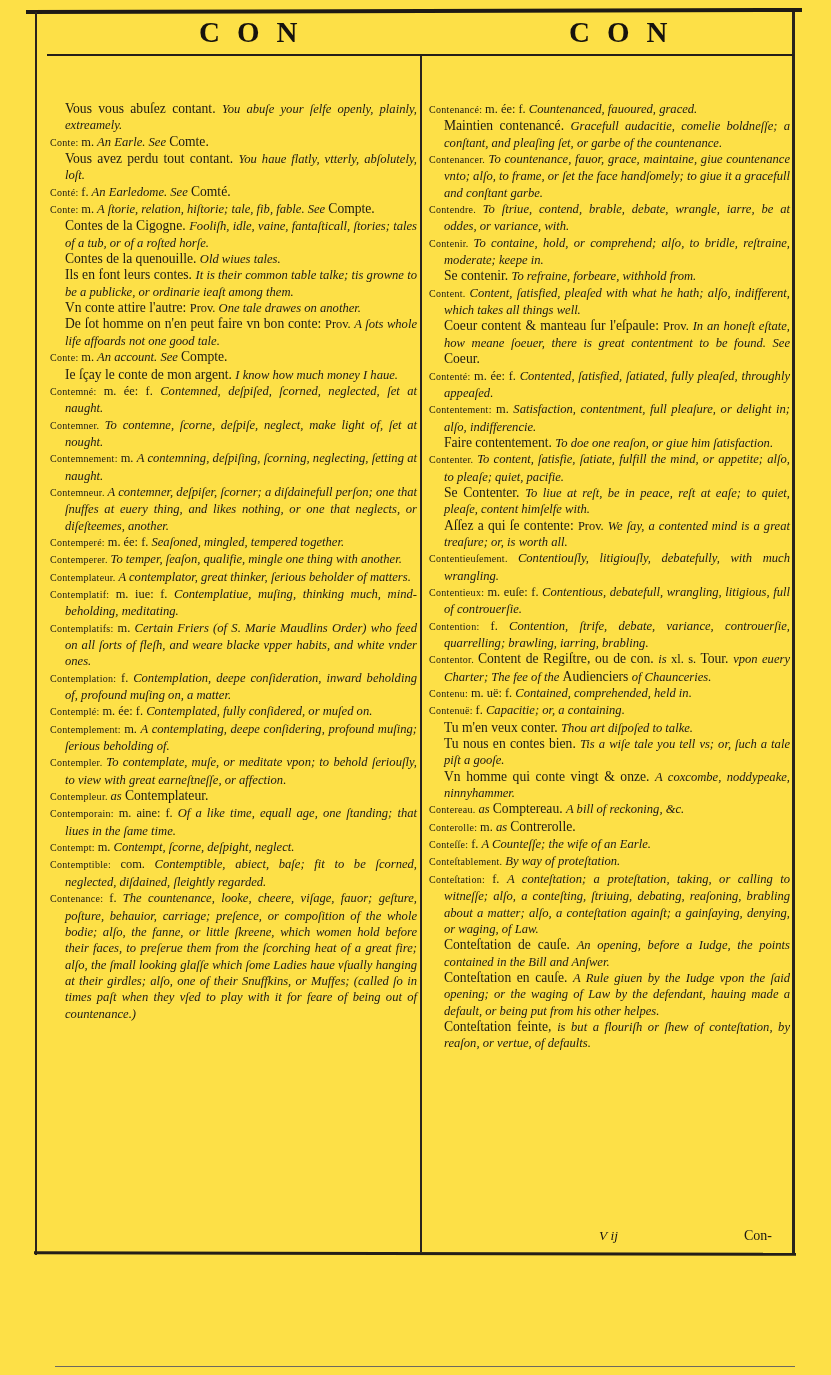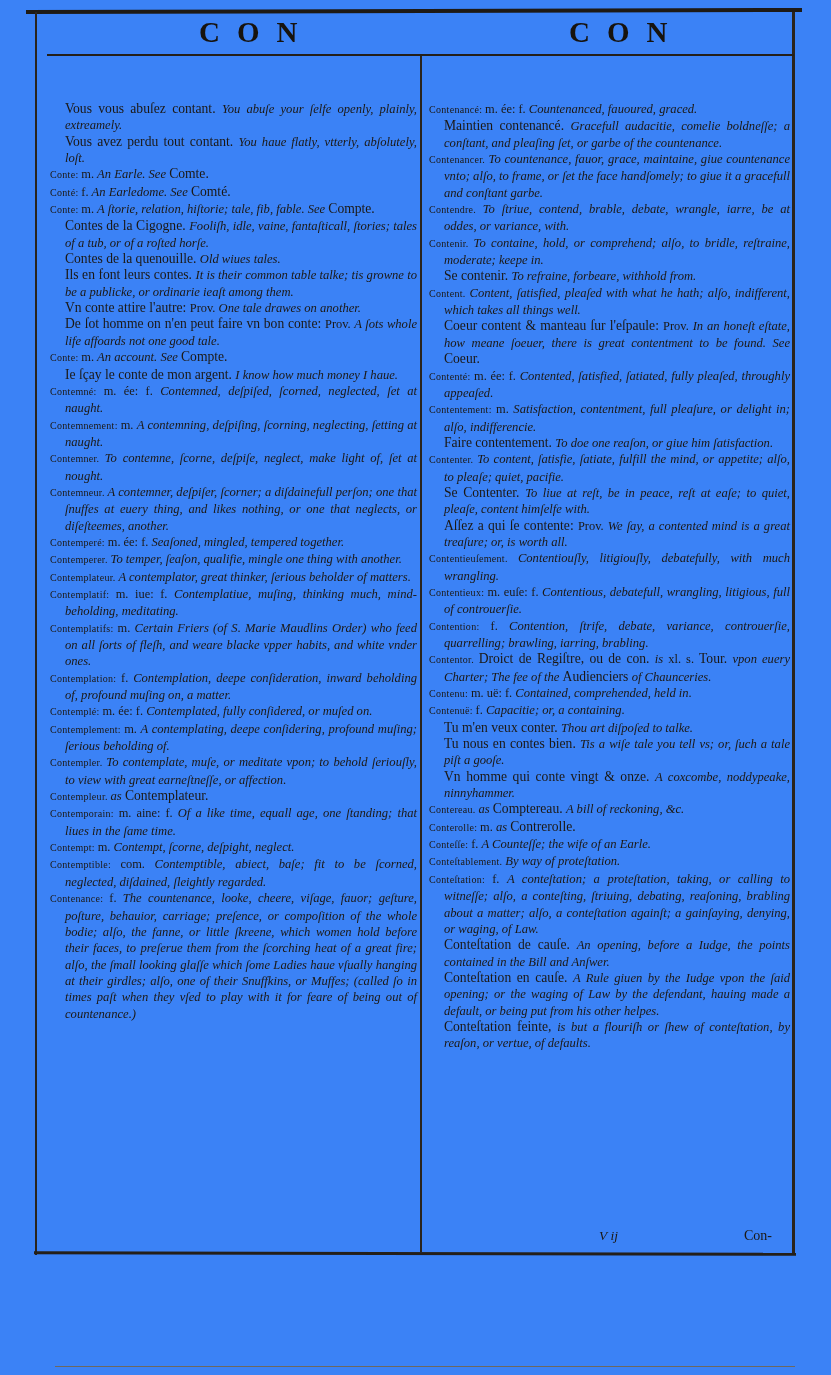--- a/index.html
+++ b/index.html
@@ -4,21 +4,21 @@
 <style>
   html,body{margin:0;padding:0;}
   body{
     width:831px;height:1375px;
     background:#efeeea;
     font-family:"Liberation Serif","DejaVu Serif",serif;
     color:#1c1813;
     position:relative;
     overflow:hidden;
   }
-  .sheet{position:absolute;inset:0;background:#3b82f6;}
+  .sheet{position:absolute;inset:0;background:#fde047;}
   
   .rule-top{position:absolute;left:26px;top:9px;width:776px;height:4px;background:#1e1a15;transform:rotate(-0.15deg);}
   .rule-head{position:absolute;left:47px;top:54px;width:747px;height:2px;background:#241f19;}
   .rule-bottom{position:absolute;left:34px;top:1252px;width:762px;height:3px;background:#241f19;transform:rotate(0.12deg);}
   .rule-foot{position:absolute;left:55px;top:1366px;width:740px;height:1px;background:#6d685f;}
   .border-left{position:absolute;left:35px;top:12px;width:2px;height:1243px;background:#2a241d;}
   .border-right{position:absolute;left:792px;top:12px;width:3px;height:1243px;background:#2a241d;}
   .divider{position:absolute;left:420px;top:56px;width:2px;height:1196px;background:#2a241d;}
 
   
@@ -59,34 +59,34 @@
   <div class="rule-head"></div>
   <div class="divider"></div>
   <div class="rule-bottom"></div>
   <div class="rule-foot"></div>
 
   <div class="runhead left">CON</div>
   <div class="runhead right">CON</div>
 
   <div class="col left">
       <p class="entry sub"><span class="seg-f">Vous vous abuſez contant. </span><span class="seg-i">You abuſe your ſelfe openly, plainly, extreamely.</span></p>
+      <p class="entry head"><span class="seg-h">Conte: </span><span class="seg-g">m. </span><span class="seg-i">An Earle. See </span><span class="seg-f">Comte.</span></p>
       <p class="entry sub"><span class="seg-f">Vous avez perdu tout contant. </span><span class="seg-i">You haue flatly, vtterly, abſolutely, loſt.</span></p>
-      <p class="entry head"><span class="seg-h">Conte: </span><span class="seg-g">m. </span><span class="seg-i">An Earle. See </span><span class="seg-f">Comte.</span></p>
       <p class="entry head"><span class="seg-h">Conté: </span><span class="seg-g">f. </span><span class="seg-i">An Earledome. See </span><span class="seg-f">Comté.</span></p>
       <p class="entry head"><span class="seg-h">Conte: </span><span class="seg-g">m. </span><span class="seg-i">A ſtorie, relation, hiſtorie; tale, fib, fable. See </span><span class="seg-f">Compte.</span></p>
       <p class="entry sub"><span class="seg-f">Contes de la Cigogne. </span><span class="seg-i">Fooliſh, idle, vaine, fantaſticall, ſtories; tales of a tub, or of a roſted horſe.</span></p>
       <p class="entry sub"><span class="seg-f">Contes de la quenouille. </span><span class="seg-i">Old wiues tales.</span></p>
       <p class="entry sub"><span class="seg-f">Ils en font leurs contes. </span><span class="seg-i">It is their common table talke; tis growne to be a publicke, or ordinarie ieaſt among them.</span></p>
       <p class="entry sub"><span class="seg-f">Vn conte attire l'autre: </span><span class="seg-g">Prov. </span><span class="seg-i">One tale drawes on another.</span></p>
       <p class="entry sub"><span class="seg-f">De ſot homme on n'en peut faire vn bon conte: </span><span class="seg-g">Prov. </span><span class="seg-i">A ſots whole life affoards not one good tale.</span></p>
       <p class="entry head"><span class="seg-h">Conte: </span><span class="seg-g">m. </span><span class="seg-i">An account. See </span><span class="seg-f">Compte.</span></p>
       <p class="entry sub"><span class="seg-f">Ie ſçay le conte de mon argent. </span><span class="seg-i">I know how much money I haue.</span></p>
       <p class="entry head"><span class="seg-h">Contemné: </span><span class="seg-g">m. ée: f. </span><span class="seg-i">Contemned, deſpiſed, ſcorned, neglected, ſet at naught.</span></p>
+      <p class="entry head"><span class="seg-h">Contemner. </span><span class="seg-i">To contemne, ſcorne, deſpiſe, neglect, make light of, ſet at nought.</span></p>
       <p class="entry head"><span class="seg-h">Contemnement: </span><span class="seg-g">m. </span><span class="seg-i">A contemning, deſpiſing, ſcorning, neglecting, ſetting at naught.</span></p>
-      <p class="entry head"><span class="seg-h">Contemner. </span><span class="seg-i">To contemne, ſcorne, deſpiſe, neglect, make light of, ſet at nought.</span></p>
       <p class="entry head"><span class="seg-h">Contemneur. </span><span class="seg-i">A contemner, deſpiſer, ſcorner; a diſdainefull perſon; one that ſnuffes at euery thing, and likes nothing, or one that neglects, or diſeſteemes, another.</span></p>
       <p class="entry head"><span class="seg-h">Contemperé: </span><span class="seg-g">m. ée: f. </span><span class="seg-i">Seaſoned, mingled, tempered together.</span></p>
       <p class="entry head"><span class="seg-h">Contemperer. </span><span class="seg-i">To temper, ſeaſon, qualifie, mingle one thing with another.</span></p>
       <p class="entry head"><span class="seg-h">Contemplateur. </span><span class="seg-i">A contemplator, great thinker, ſerious beholder of matters.</span></p>
       <p class="entry head"><span class="seg-h">Contemplatif: </span><span class="seg-g">m. iue: f. </span><span class="seg-i">Contemplatiue, muſing, thinking much, mind-beholding, meditating.</span></p>
       <p class="entry head"><span class="seg-h">Contemplatifs: </span><span class="seg-g">m. </span><span class="seg-i">Certain Friers (of S. Marie Maudlins Order) who feed on all ſorts of fleſh, and weare blacke vpper habits, and white vnder ones.</span></p>
       <p class="entry head"><span class="seg-h">Contemplation: </span><span class="seg-g">f. </span><span class="seg-i">Contemplation, deepe conſideration, inward beholding of, profound muſing on, a matter.</span></p>
       <p class="entry head"><span class="seg-h">Contemplé: </span><span class="seg-g">m. ée: f. </span><span class="seg-i">Contemplated, fully conſidered, or muſed on.</span></p>
       <p class="entry head"><span class="seg-h">Contemplement: </span><span class="seg-g">m. </span><span class="seg-i">A contemplating, deepe conſidering, profound muſing; ſerious beholding of.</span></p>
       <p class="entry head"><span class="seg-h">Contempler. </span><span class="seg-i">To contemplate, muſe, or meditate vpon; to behold ſeriouſly, to view with great earneſtneſſe, or affection.</span></p>
@@ -109,21 +109,21 @@
       <p class="entry sub"><span class="seg-f">Coeur content &amp; manteau ſur l'eſpaule: </span><span class="seg-g">Prov. </span><span class="seg-i">In an honeſt eſtate, how meane ſoeuer, there is great contentment to be found. See </span><span class="seg-f">Coeur.</span></p>
       <p class="entry head"><span class="seg-h">Contenté: </span><span class="seg-g">m. ée: f. </span><span class="seg-i">Contented, ſatisfied, ſatiated, fully pleaſed, throughly appeaſed.</span></p>
       <p class="entry head"><span class="seg-h">Contentement: </span><span class="seg-g">m. </span><span class="seg-i">Satisfaction, contentment, full pleaſure, or delight in; alſo, indifferencie.</span></p>
       <p class="entry sub"><span class="seg-f">Faire contentement. </span><span class="seg-i">To doe one reaſon, or giue him ſatisfaction.</span></p>
       <p class="entry head"><span class="seg-h">Contenter. </span><span class="seg-i">To content, ſatisfie, ſatiate, fulfill the mind, or appetite; alſo, to pleaſe; quiet, pacifie.</span></p>
       <p class="entry sub"><span class="seg-f">Se Contenter. </span><span class="seg-i">To liue at reſt, be in peace, reſt at eaſe; to quiet, pleaſe, content himſelfe with.</span></p>
       <p class="entry sub"><span class="seg-f">Aſſez a qui ſe contente: </span><span class="seg-g">Prov. </span><span class="seg-i">We ſay, a contented mind is a great treaſure; or, is worth all.</span></p>
       <p class="entry head"><span class="seg-h">Contentieuſement. </span><span class="seg-i">Contentiouſly, litigiouſly, debatefully, with much wrangling.</span></p>
       <p class="entry head"><span class="seg-h">Contentieux: </span><span class="seg-g">m. euſe: f. </span><span class="seg-i">Contentious, debatefull, wrangling, litigious, full of controuerſie.</span></p>
       <p class="entry head"><span class="seg-h">Contention: </span><span class="seg-g">f. </span><span class="seg-i">Contention, ſtrife, debate, variance, controuerſie, quarrelling; brawling, iarring, brabling.</span></p>
-      <p class="entry head"><span class="seg-h">Contentor. </span><span class="seg-f">Droict de Regiſtre, ou de con. </span><span class="seg-i">is </span><span class="seg-g">xl. s. </span><span class="seg-f">Tour. </span><span class="seg-i">vpon euery Charter; The fee of the </span><span class="seg-f">Audienciers </span><span class="seg-i">of Chaunceries.</span></p>
+      <p class="entry head"><span class="seg-h">Contentor. </span><span class="seg-f">Content de Regiſtre, ou de con. </span><span class="seg-i">is </span><span class="seg-g">xl. s. </span><span class="seg-f">Tour. </span><span class="seg-i">vpon euery Charter; The fee of the </span><span class="seg-f">Audienciers </span><span class="seg-i">of Chaunceries.</span></p>
       <p class="entry head"><span class="seg-h">Contenu: </span><span class="seg-g">m. uë: f. </span><span class="seg-i">Contained, comprehended, held in.</span></p>
       <p class="entry head"><span class="seg-h">Contenuë: </span><span class="seg-g">f. </span><span class="seg-i">Capacitie; or, a containing.</span></p>
       <p class="entry sub"><span class="seg-f">Tu m'en veux conter. </span><span class="seg-i">Thou art diſpoſed to talke.</span></p>
       <p class="entry sub"><span class="seg-f">Tu nous en contes bien. </span><span class="seg-i">Tis a wiſe tale you tell vs; or, ſuch a tale piſt a gooſe.</span></p>
       <p class="entry sub"><span class="seg-f">Vn homme qui conte vingt &amp; onze. </span><span class="seg-i">A coxcombe, noddypeake, ninnyhammer.</span></p>
       <p class="entry head"><span class="seg-h">Contereau. </span><span class="seg-i">as </span><span class="seg-f">Comptereau. </span><span class="seg-i">A bill of reckoning, &amp;c.</span></p>
       <p class="entry head"><span class="seg-h">Conterolle: </span><span class="seg-g">m. </span><span class="seg-i">as </span><span class="seg-f">Contrerolle.</span></p>
       <p class="entry head"><span class="seg-h">Conteſſe: </span><span class="seg-g">f. </span><span class="seg-i">A Counteſſe; the wife of an Earle.</span></p>
       <p class="entry head"><span class="seg-h">Conteſtablement. </span><span class="seg-i">By way of proteſtation.</span></p>
       <p class="entry head"><span class="seg-h">Conteſtation: </span><span class="seg-g">f. </span><span class="seg-i">A conteſtation; a proteſtation, taking, or calling to witneſſe; alſo, a conteſting, ſtriuing, debating, reaſoning, brabling about a matter; alſo, a conteſtation againſt; a gainſaying, denying, or waging, of Law.</span></p>

